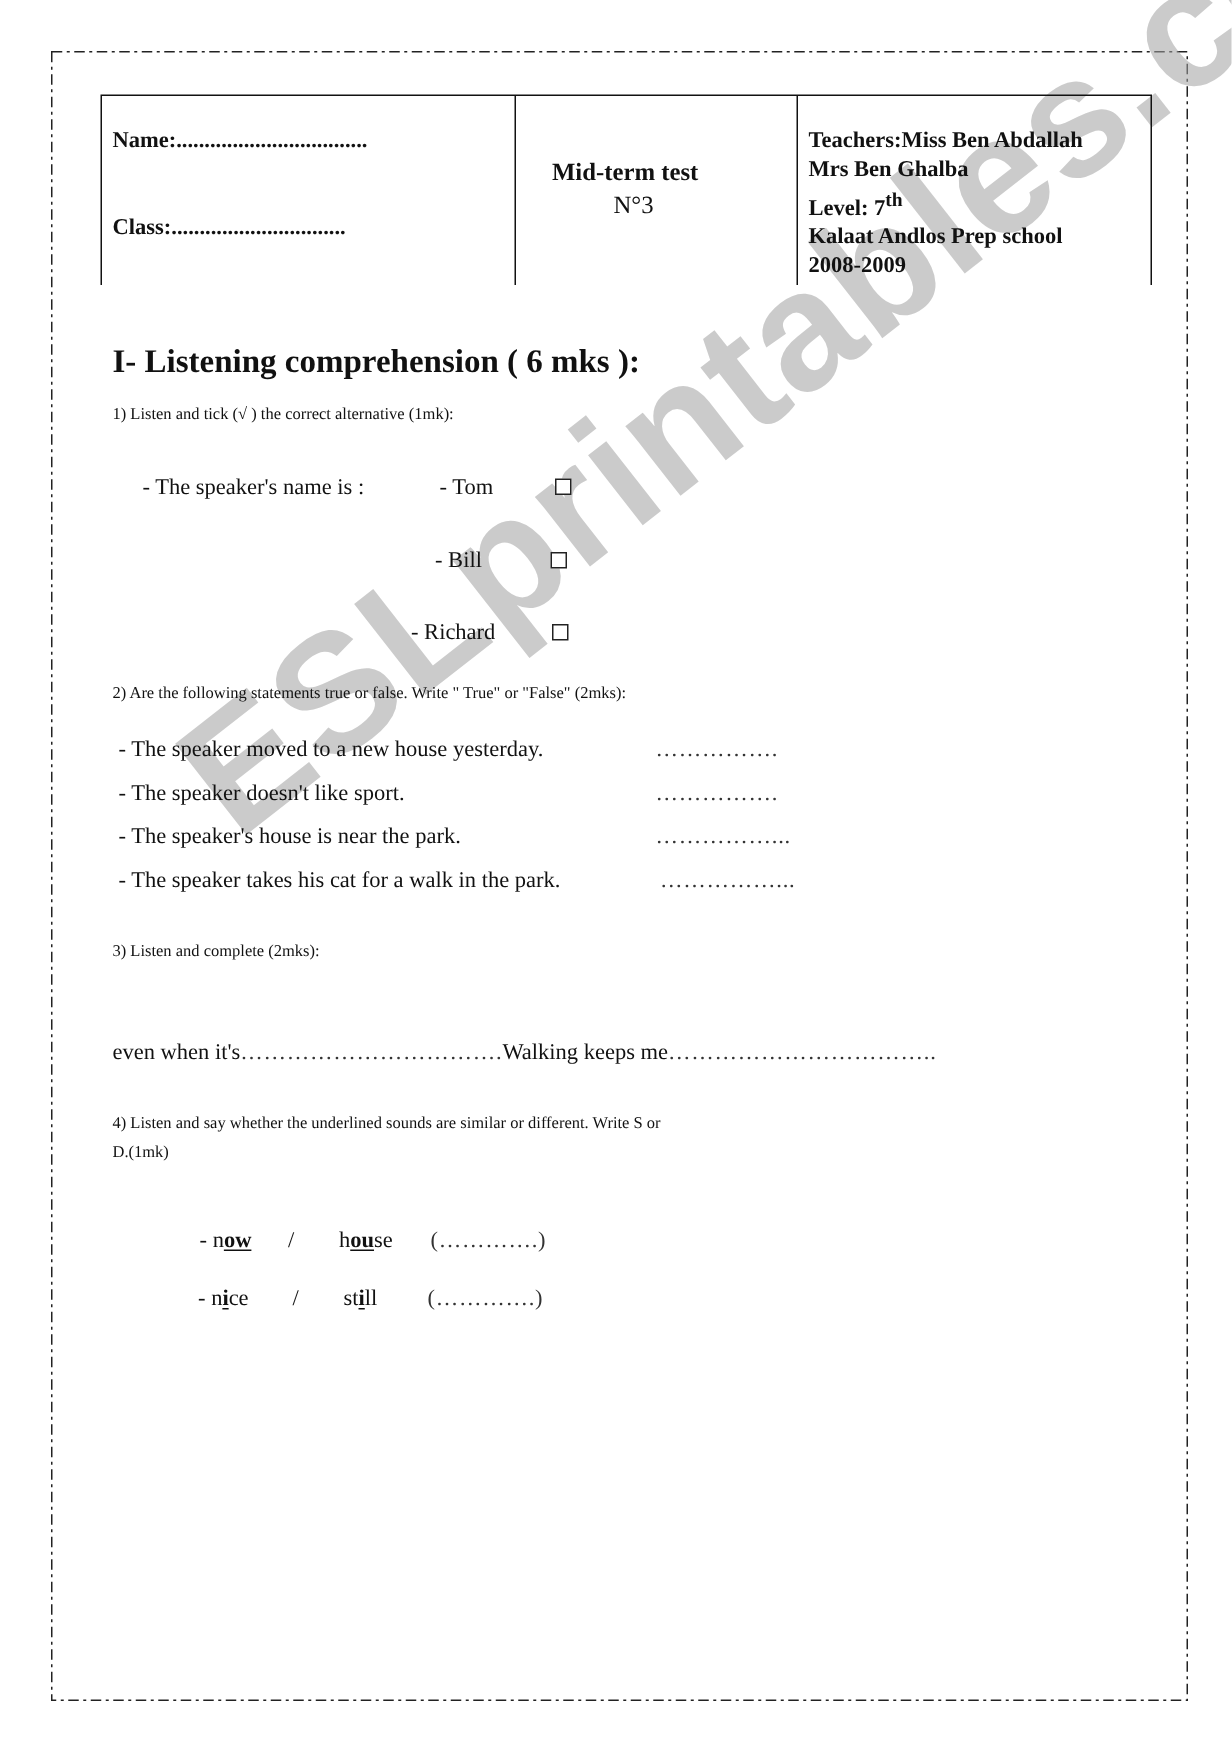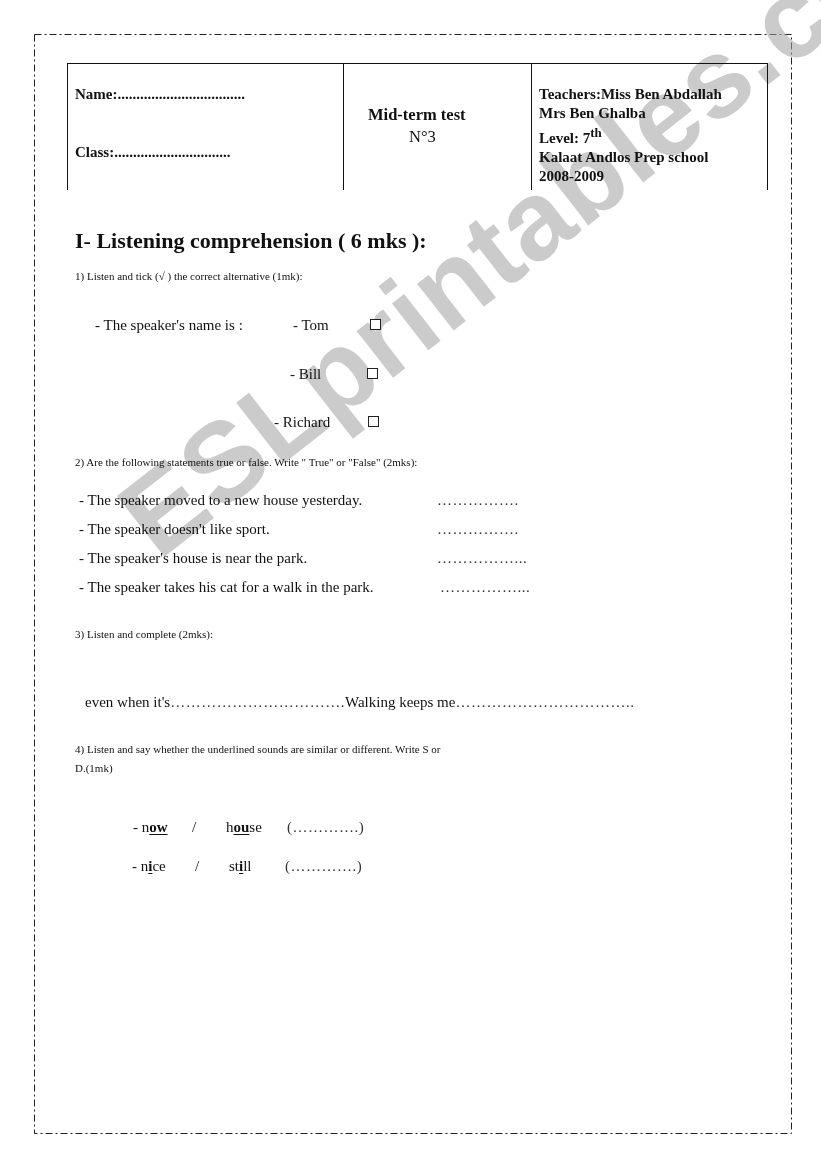--- a/index.html
+++ b/index.html
@@ -102,21 +102,21 @@
   <div class="text" style="left:79px; top:521px;">- The speaker doesn't like sport.</div>
   <div class="text dots" style="left:437px; top:521px;">…………….</div>
 
   <div class="text" style="left:79px; top:550px;">- The speaker's house is near the park.</div>
   <div class="text dots" style="left:437px; top:550px;">……………...</div>
 
   <div class="text" style="left:79px; top:579px;">- The speaker takes his cat for a walk in the park.</div>
   <div class="text dots" style="left:440px; top:579px;">……………...</div>
 
   <div class="q-title" style="top:628px;">3) Listen and complete (2mks):</div>
-  <div class="text" style="left:85px; top:694px;">
+  <div class="text" style="left:75px; top:694px;">
     <span>even when it's</span><span class="dots">…………………………….</span><span>Walking keeps me</span><span class="dots">……………………………..</span>
   </div>
 
   <div class="q-title" style="top:743px;">4) Listen and say whether the underlined sounds are similar or different. Write S or</div>
   <div class="q-title" style="top:762px;">D.(1mk)</div>
 
   <div class="text" style="left:133px; top:819px;">
     <span>- </span><span>n</span><span class="u">ow</span><span></span>
   </div>
   <div class="text" style="left:192px; top:819px;">/</div>

